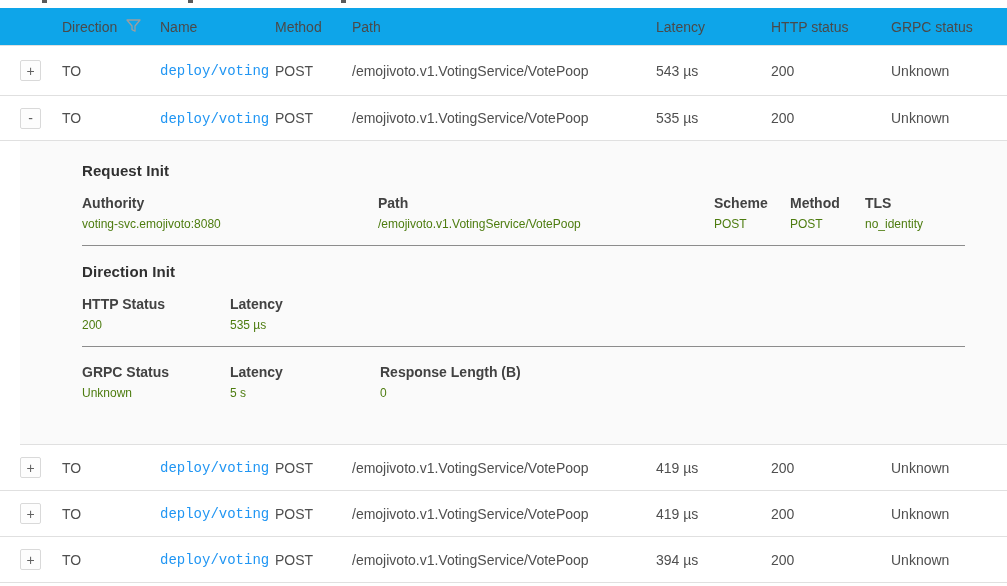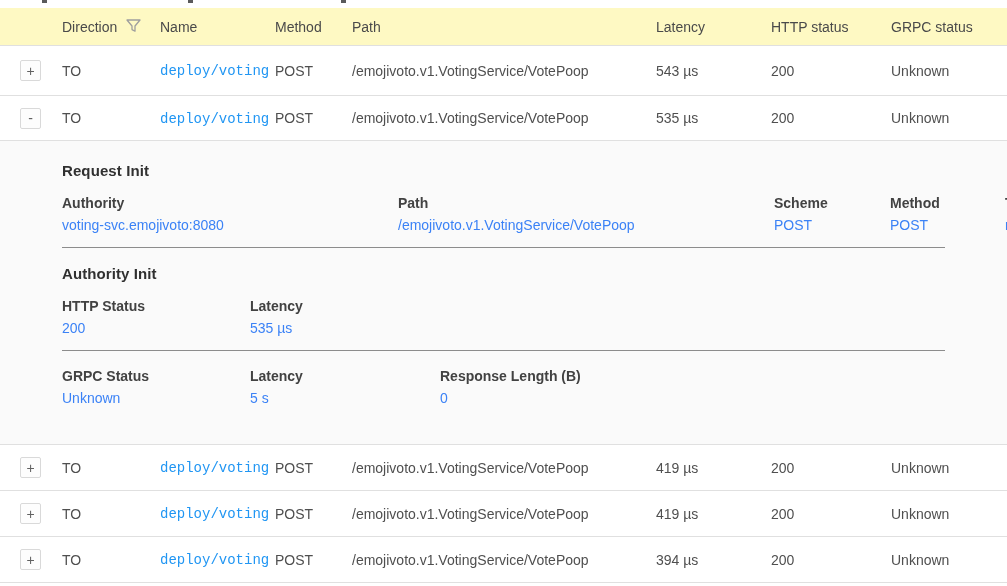--- a/index.html
+++ b/index.html
@@ -21,21 +21,21 @@
   .trow {
     display: grid;
     grid-template-columns: 62px 98px 115px 77px 304px 115px 120px 1fr;
     align-items: center;
     border-bottom: 1px solid #e0e0e0;
     background: #ffffff;
     font-size: 14px;
   }
   .thead {
     height: 38px;
-    background: #fef9c3;
+    background: #0ea5e9;
     color: #4a4a4a;
     text-align: right;
   }
   .thead .cell { display: flex; align-items: center; gap: 9px; }
   .drow { height: 46px; }
   .drow.first { height: 50px; }
   .drow.open { height: 45px; }
   .cell { padding-right: 8px; white-space: nowrap; overflow: hidden; }
   .c-expand { padding-left: 20px; }
   .link { color: #2196f3; text-decoration: none; cursor: pointer; font-family: Liberation Mono, monospace; }
@@ -49,31 +49,32 @@
   }
   .filter-icon { display: inline-block; cursor: pointer; margin-top: 2px; }
 
   
   .detail {
     height: 304px;
     background: #fafafa;
     border-bottom: 1px solid #e0e0e0;
     padding: 21px 0 0 62px;
     overflow: hidden;
+    margin-left: 20px;
   }
   .section-title {
     font-size: 15px; font-weight: bold; color: #303030;
     margin-bottom: 16px; letter-spacing: 0.1px;
   }
-  .fields { display: grid; gap: 40px; }
+  .fields { display: grid; }
   .fields.req { grid-template-columns: 296px 336px 76px 75px 1fr; }
   .fields.resp-init { grid-template-columns: 148px 1fr; }
   .fields.resp-end { grid-template-columns: 148px 150px 1fr; }
   .f-label { font-size: 14px; font-weight: bold; color: #424242; margin-bottom: 6px; }
-  .f-value { font-size: 14px; color: #3b82f6; white-space: nowrap; }
+  .f-value { font-size: 12px; color: #4d7c0f; white-space: nowrap; }
   .divider {
     width: 883px; height: 1px; background: #8c8c8c;
     margin: 14px 0 17px 0;
   }
 </style>
 </head>
 <body>
 
 <div class="top-strip">
   <span class="mark m1"></span>
@@ -150,21 +151,21 @@
         </div>
         <div>
           <div class="f-label">TLS</div>
           <div class="f-value">no_identity</div>
         </div>
       </div>
       <div class="divider"></div>
     </div>
 
     <div>
-      <div class="section-title">Authority Init</div>
+      <div class="section-title">Direction Init</div>
       <div class="fields resp-init">
         <div>
           <div class="f-label">HTTP Status</div>
           <div class="f-value">200</div>
         </div>
         <div>
           <div class="f-label">Latency</div>
           <div class="f-value">535 µs</div>
         </div>
       </div>

